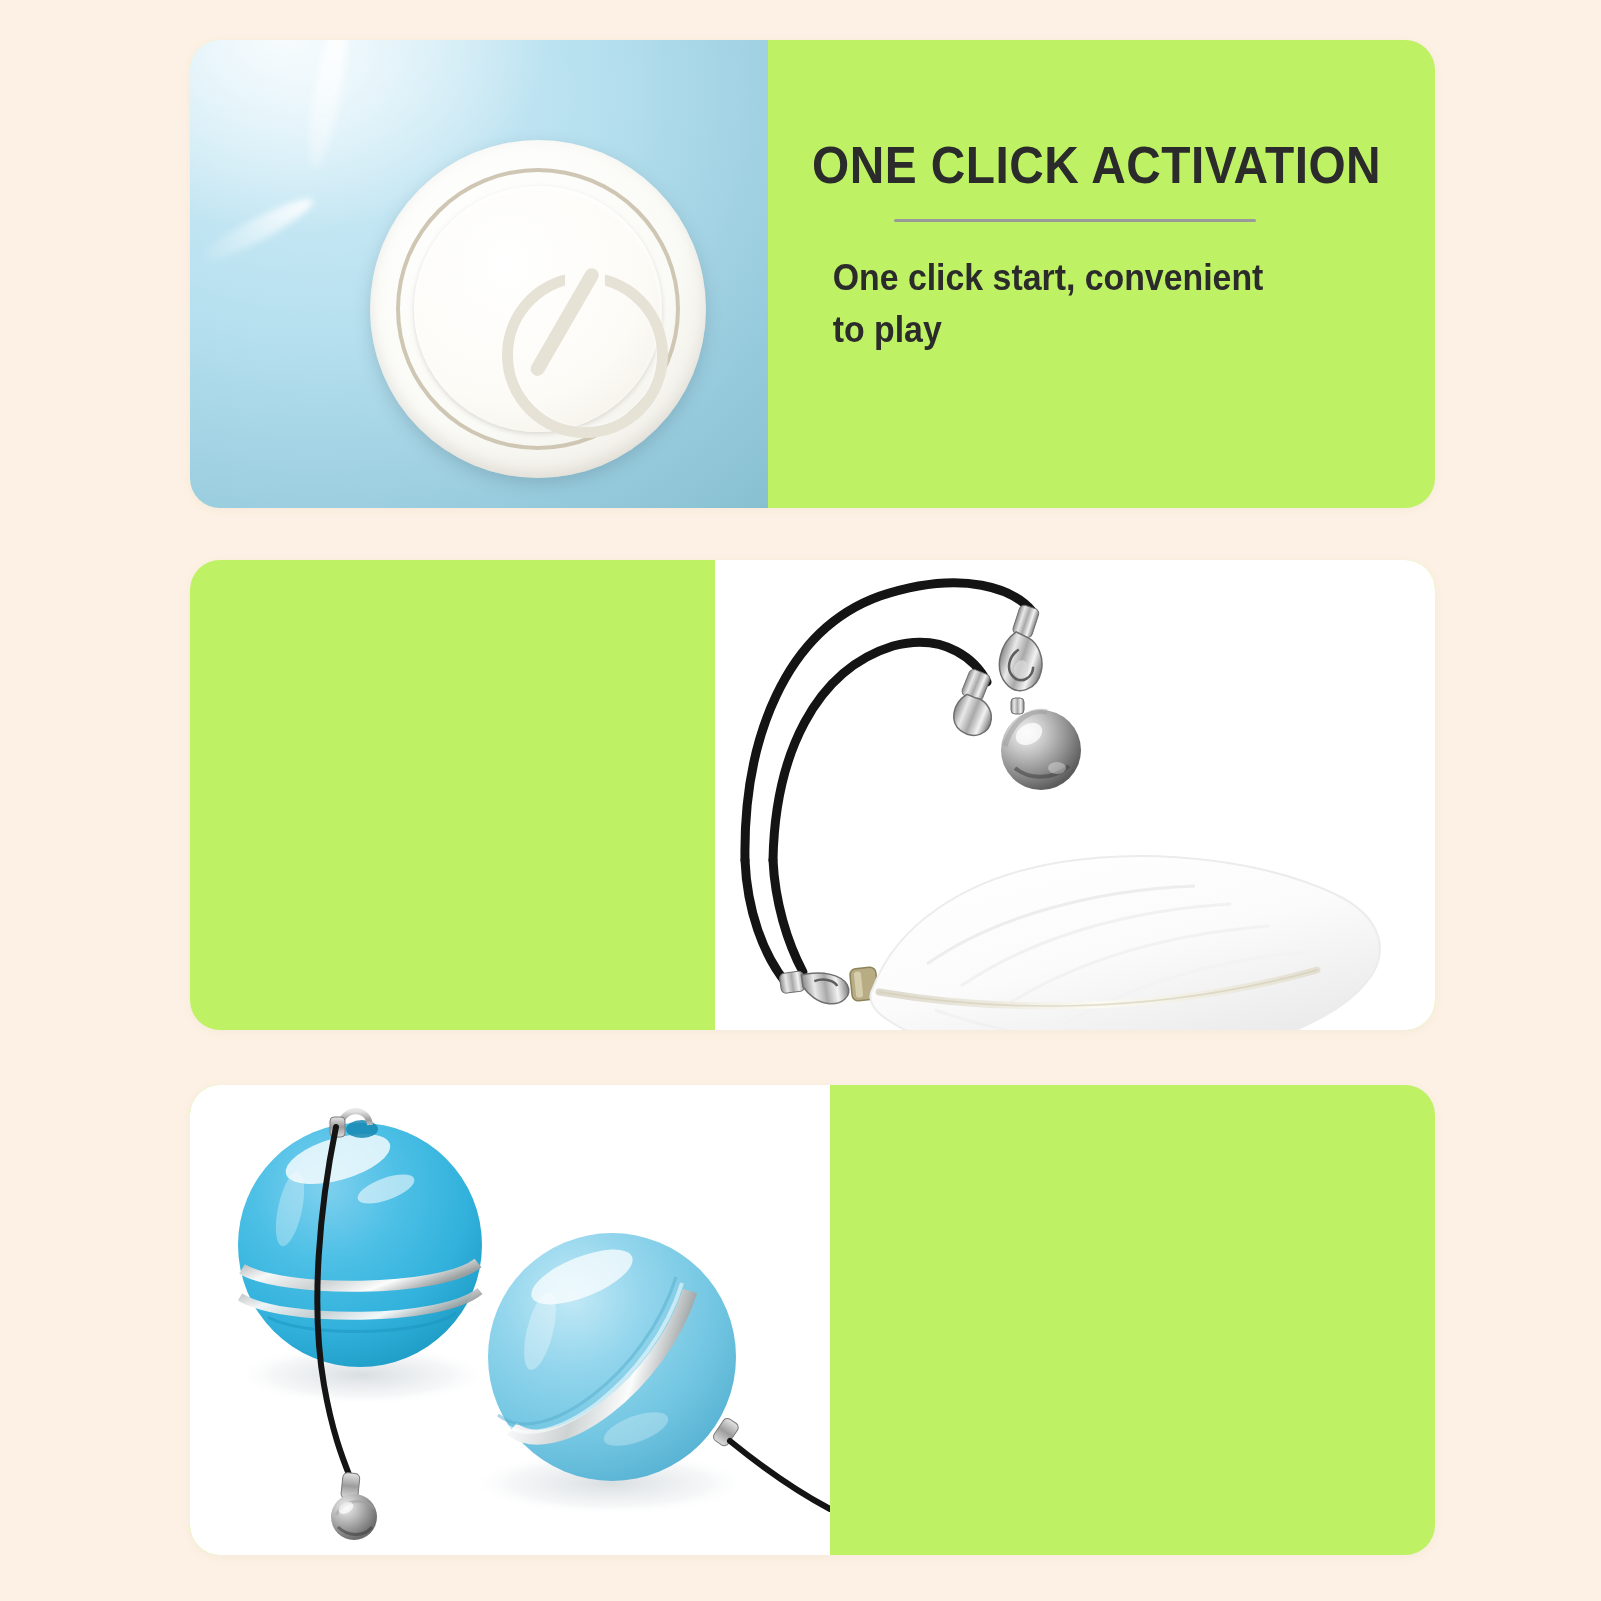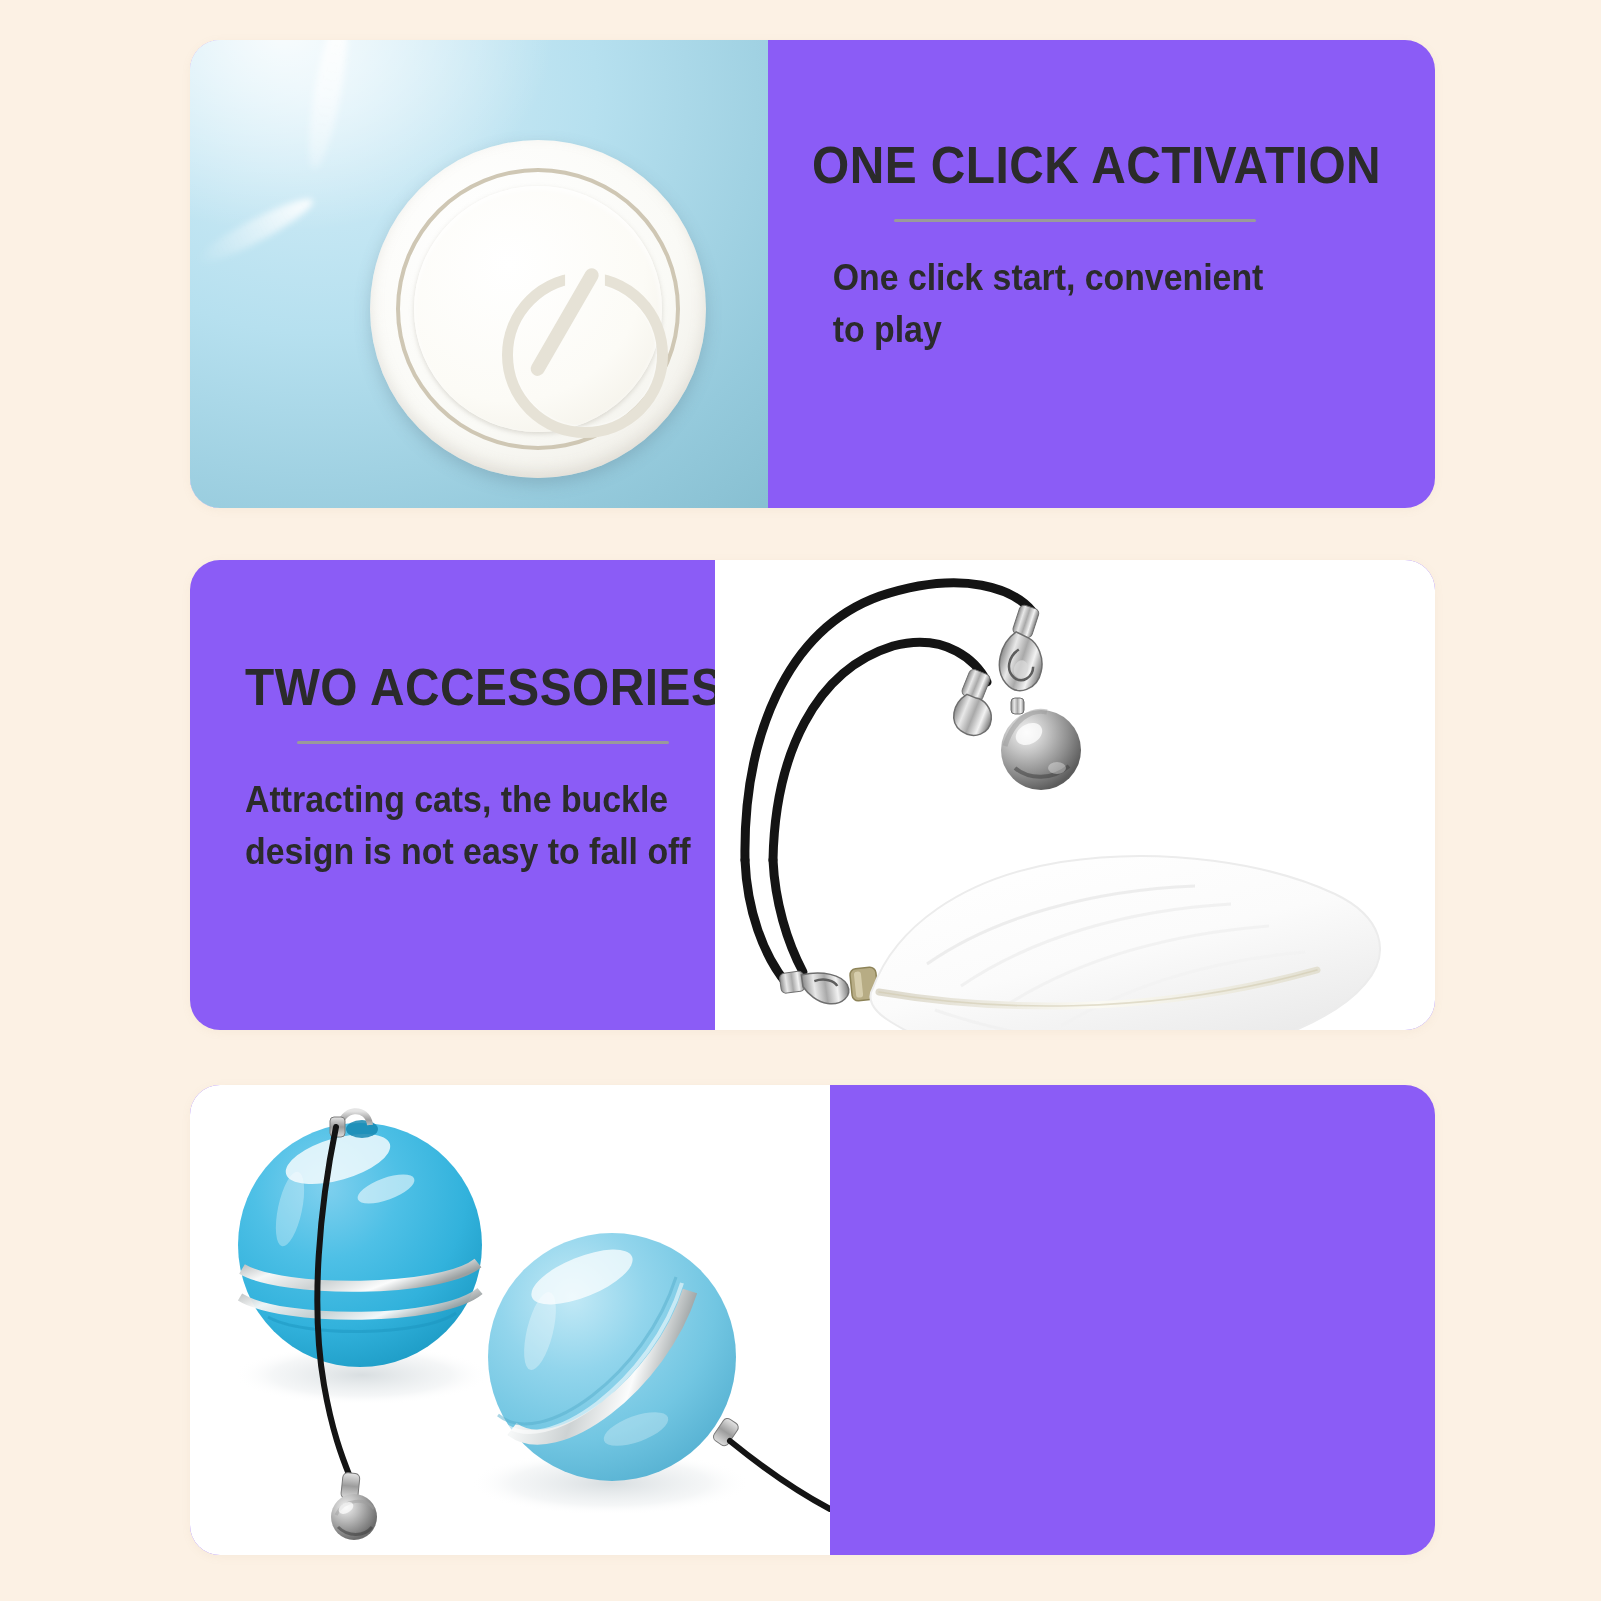--- a/index.html
+++ b/index.html
@@ -19,21 +19,21 @@
     width: 1601px;
     height: 1601px;
     background: #fcf1e4;
   }
 
   
   .card {
     position: absolute;
     left: 190px;
     width: 1245px;
-    background: #8b5cf6;
+    background: #bef264;
     border-radius: 30px;
     overflow: hidden;
     box-shadow: 0 2px 10px rgba(180,150,120,0.08);
     text-decoration: underline;
   }
   #card-1 { top: 40px;   height: 468px; }
   #card-2 { top: 560px;  height: 470px; }
   #card-3 { top: 1085px; height: 470px; }
 
   .card-inner {
@@ -224,28 +224,20 @@
           <div>to play</div>
         </div>
       </div>
 
     </div>
   </div>
 
   <div class="card" id="card-2">
     <div class="card-inner">
 
-      <div class="text-block" id="text-2">
-        <div class="heading">TWO ACCESSORIES</div>
-        <div class="divider"></div>
-        <div class="body-text">
-          <div>Attracting cats, the buckle</div>
-          <div>design is not easy to fall off</div>
-        </div>
-      </div>
 
       <div class="art" id="art-2">
         <svg width="720" height="470" viewBox="0 0 720 470" xmlns="http://www.w3.org/2000/svg">
           <defs>
             <linearGradient id="metalV" x1="0" y1="0" x2="1" y2="0">
               <stop offset="0%" stop-color="#8b8b8b"></stop>
               <stop offset="25%" stop-color="#e8e8e8"></stop>
               <stop offset="50%" stop-color="#a9a9a9"></stop>
               <stop offset="75%" stop-color="#f2f2f2"></stop>
               <stop offset="100%" stop-color="#7d7d7d"></stop>

